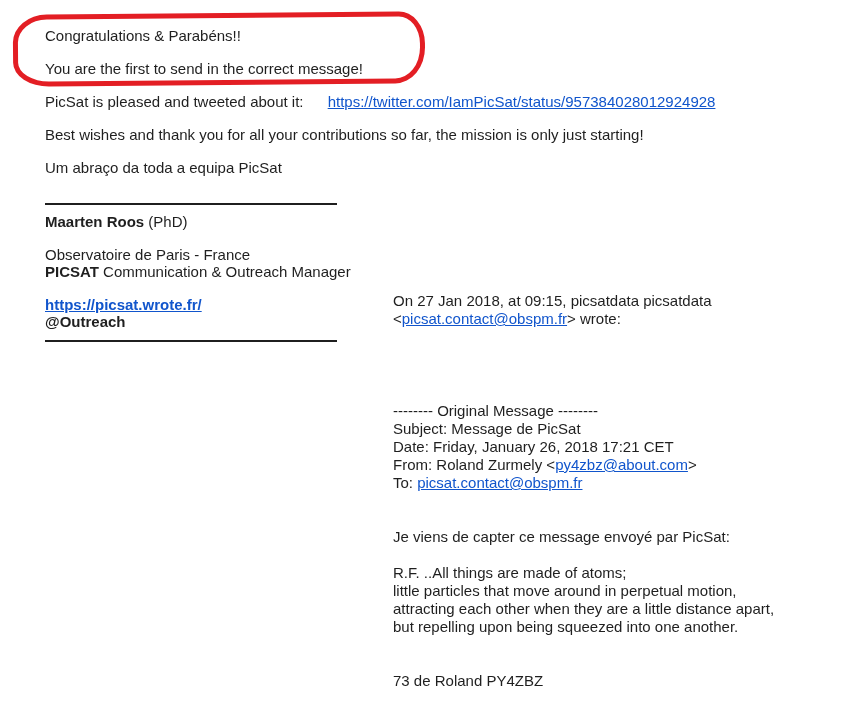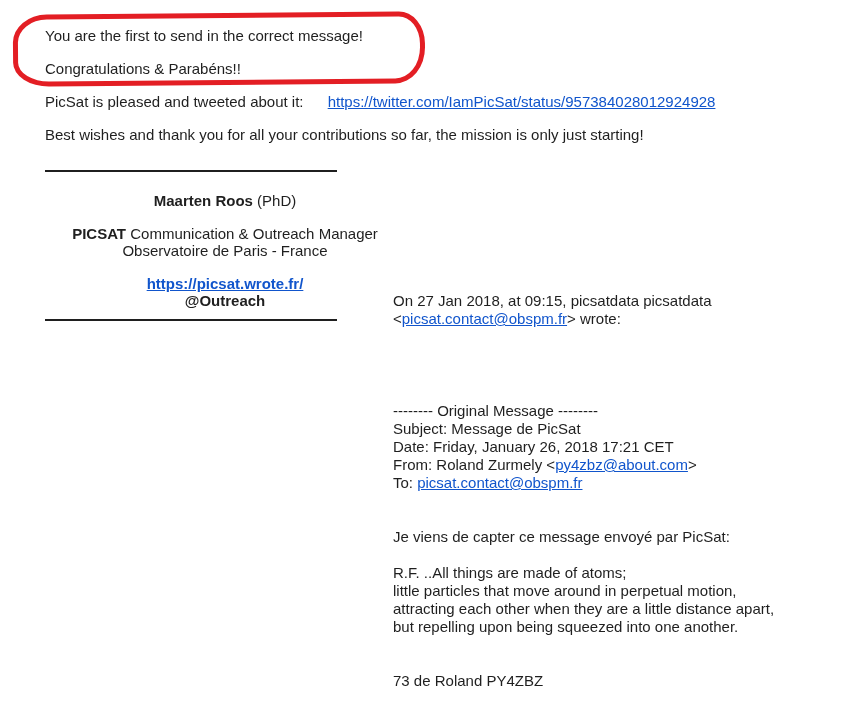--- a/index.html
+++ b/index.html
@@ -39,54 +39,55 @@
   a.link{color:var(--link-color);text-decoration:underline;cursor:pointer;}
   .bold{font-weight:bold;}
 
   .sep{
     width:292px;height:0;
     border-bottom:2px solid var(--text-color);
   }
   .sep1{margin-top:26px;}
   .sep2{margin-top:10px;}
 
-  .sig{margin-top:20px;line-height:17px;width:360px;text-align:center;}
+  .sig{margin-top:8px;line-height:17px;width:360px;}
   .sig .blank{height:16px;}
 
   .right-col{
     position:absolute;left:393px;top:292px;width:460px;
   }
   .right-col div{white-space:nowrap;}
   .qheader{margin-top:74px;}
   .qbody{margin-top:36px;}
   .blank18{height:18px;}
   .signoff{margin-top:36px;}
 </style>
 </head>
 <body>
 
 <div class="page">
 
   <div class="annotation-oval"></div>
 
   <div class="left-col">
+    <p>Congratulations &amp; Parabéns!!</p>
     <p>You are the first to send in the correct message!</p>
-    <p>Congratulations &amp; Parabéns!!</p>
     <p>
       <span>PicSat is pleased and tweeted about it: </span><a class="link tweet-link">https://twitter.com/IamPicSat/status/957384028012924928</a>
     </p>
     <p>Best wishes and thank you for all your contributions so far, the mission is only just starting!</p>
+    <p>Um abraço da toda a equipa PicSat</p>
 
     <div class="sep sep1"></div>
 
     <div class="sig">
       <div><span class="bold">Maarten Roos</span><span> (PhD)</span></div>
       <div class="blank"></div>
+      <div>Observatoire de Paris - France</div>
       <div><span class="bold">PICSAT</span><span> Communication &amp; Outreach Manager</span></div>
-      <div>Observatoire de Paris - France</div>
       <div class="blank"></div>
       <div><a class="link bold">https://picsat.wrote.fr/</a></div>
       <div class="bold">@Outreach</div>
     </div>
 
     <div class="sep sep2"></div>
   </div>
 
   <div class="right-col">
     <div class="attr">

